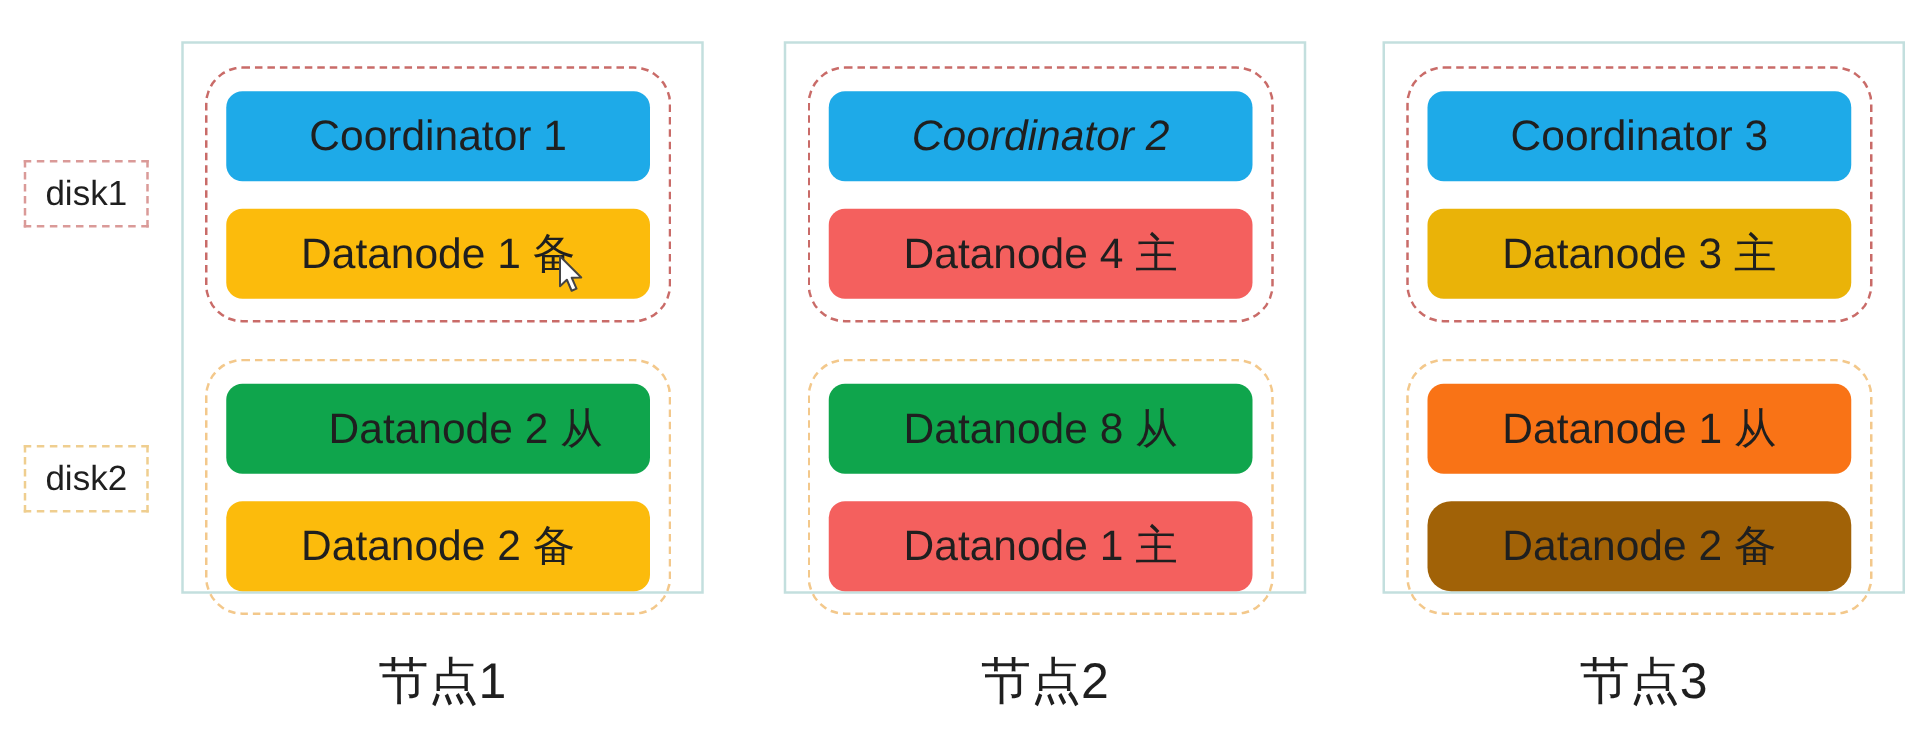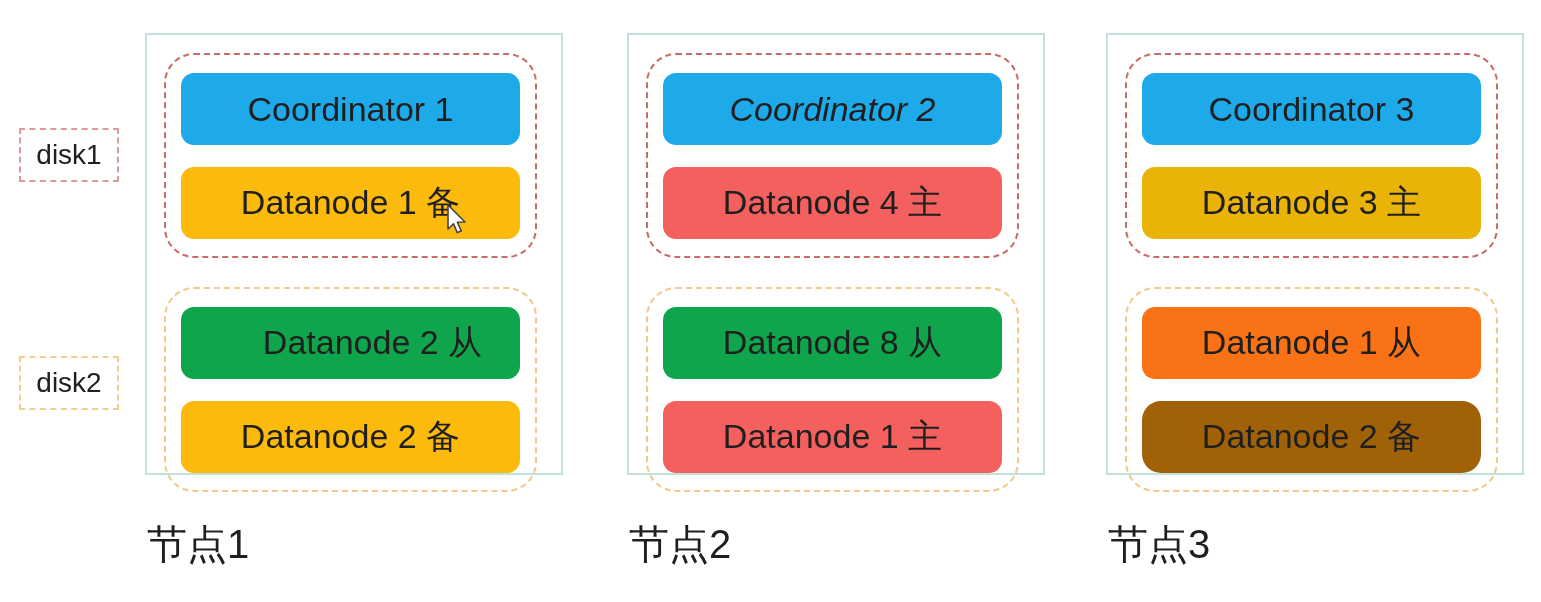--- a/index.html
+++ b/index.html
@@ -75,20 +75,21 @@
     white-space: nowrap;
   }
   .box.top { top: 18px; }
   .box.bottom { top: 112px; }
 
   .node-label {
     position: absolute;
     left: 0;
     right: 0;
     top: 482px;
+    text-align: center;
     font-size: 40px;
     color: var(--text);
   }
 
   .cursor {
     position: absolute;
     left: 447px;
     top: 204px;
     width: 23px;
     height: 33px;

